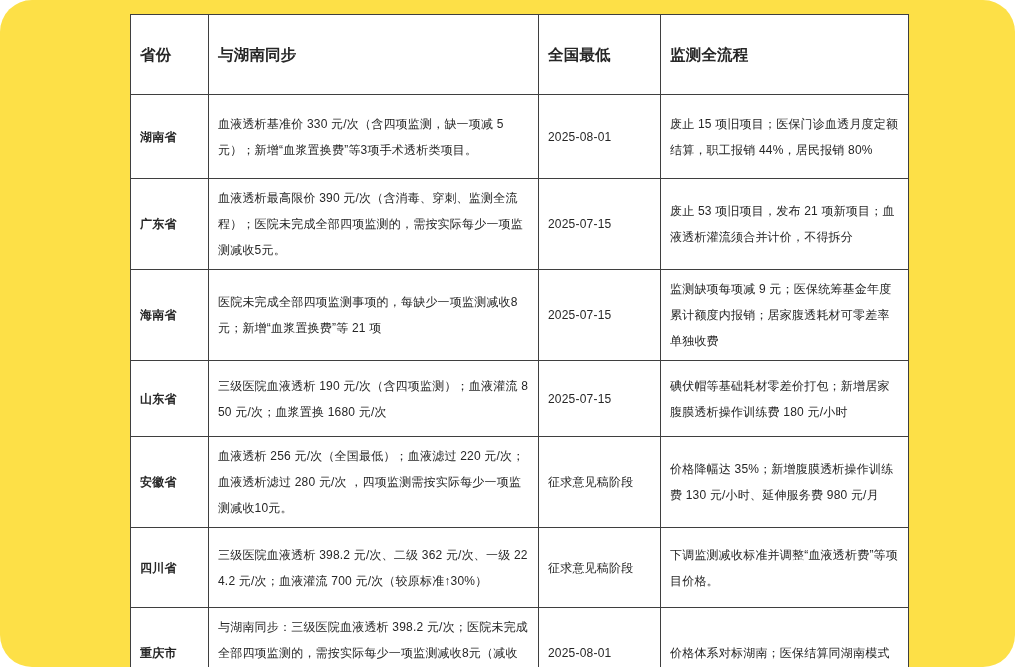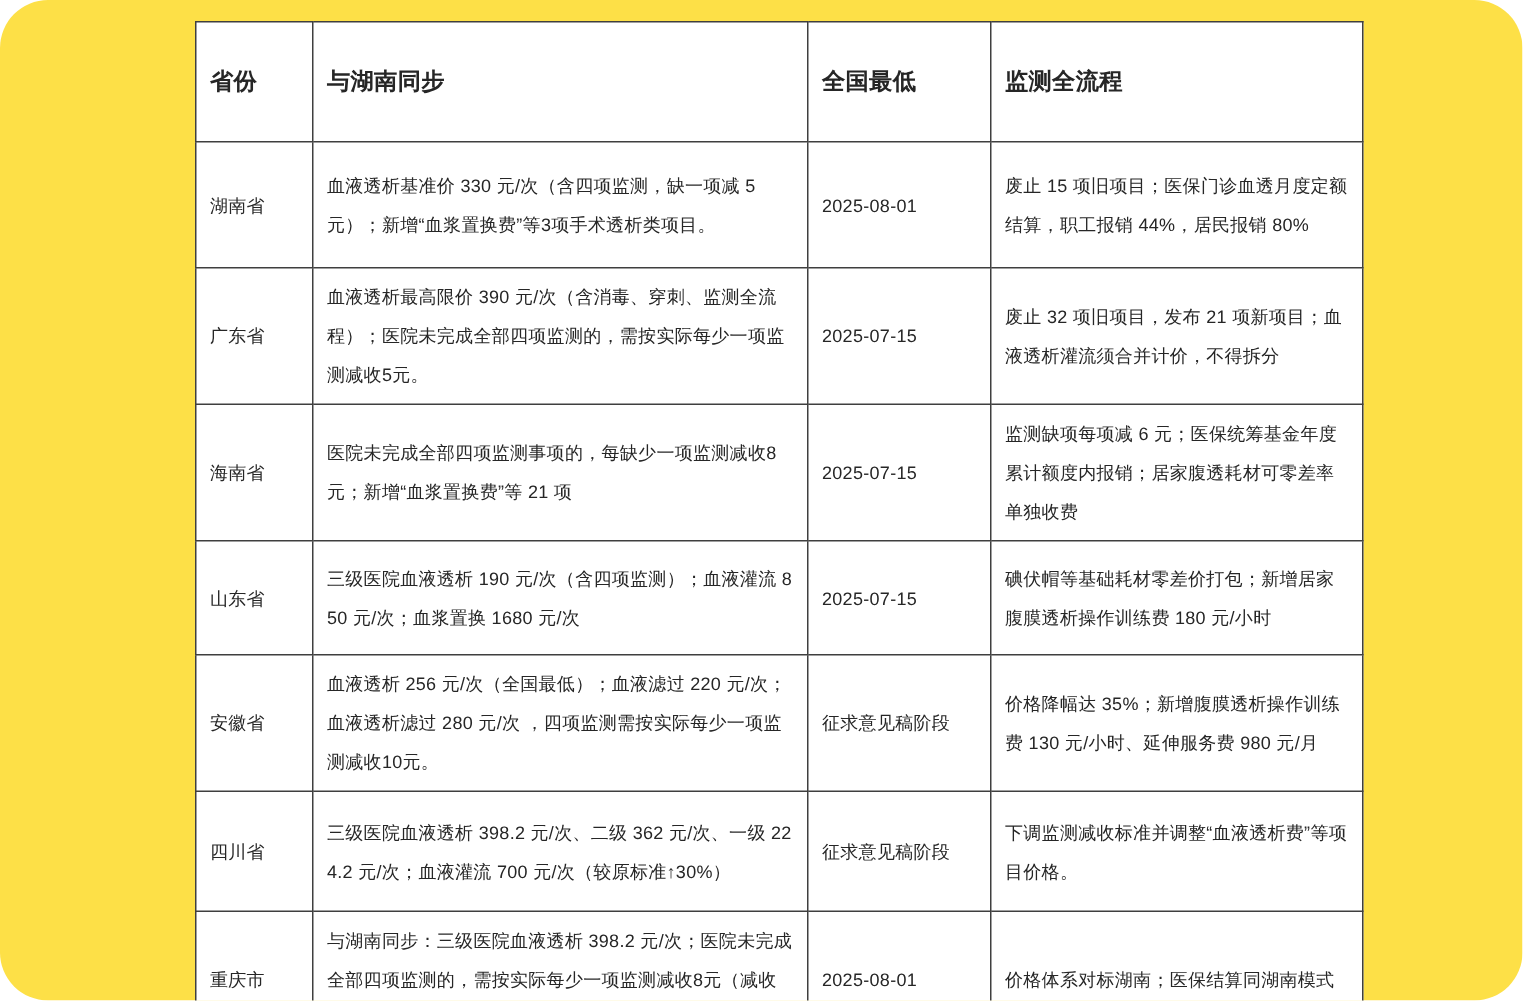--- a/index.html
+++ b/index.html
@@ -43,21 +43,21 @@
     color: #262626;
     letter-spacing: 0.2px;
     word-break: break-all;
   }
   table.price-table thead th {
     font-weight: bold;
     height: 80px;
     font-size: 15.5px;
   }
   td.province {
-    font-weight: normal;
+    font-weight: bold;
     white-space: nowrap;
   }
   tr.r1 { height: 84px; }
   tr.r2 { height: 80px; }
   tr.r3 { height: 79px; }
   tr.r4 { height: 76px; }
   tr.r5 { height: 77px; }
   tr.r6 { height: 80px; }
   tr.r7 { height: 80px; }
   td.time { white-space: nowrap; }
@@ -85,27 +85,27 @@
       <tr class="r1">
         <td class="province">湖南省</td>
         <td class="content">血液透析基准价 330 元/次（含四项监测，缺一项减 5 元）；新增“血浆置换费”等3项手术透析类项目。</td>
         <td class="time">2025-08-01</td>
         <td class="notes">废止 15 项旧项目；医保门诊血透月度定额结算，职工报销 44%，居民报销 80%</td>
       </tr>
       <tr class="r2">
         <td class="province">广东省</td>
         <td class="content">血液透析最高限价 390 元/次（含消毒、穿刺、监测全流程）；医院未完成全部四项监测的，需按实际每少一项监测减收5元。</td>
         <td class="time">2025-07-15</td>
-        <td class="notes">废止 32 项旧项目，发布 21 项新项目；血液透析灌流须合并计价，不得拆分</td>
+        <td class="notes">废止 53 项旧项目，发布 21 项新项目；血液透析灌流须合并计价，不得拆分</td>
       </tr>
       <tr class="r3">
         <td class="province">海南省</td>
         <td class="content">医院未完成全部四项监测事项的，每缺少一项监测减收8元；新增“血浆置换费”等 21 项</td>
         <td class="time">2025-07-15</td>
-        <td class="notes">监测缺项每项减 6 元；医保统筹基金年度累计额度内报销；居家腹透耗材可零差率单独收费</td>
+        <td class="notes">监测缺项每项减 9 元；医保统筹基金年度累计额度内报销；居家腹透耗材可零差率单独收费</td>
       </tr>
       <tr class="r4">
         <td class="province">山东省</td>
         <td class="content">三级医院血液透析 190 元/次（含四项监测）；血液灌流 850 元/次；血浆置换 1680 元/次</td>
         <td class="time">2025-07-15</td>
         <td class="notes">碘伏帽等基础耗材零差价打包；新增居家腹膜透析操作训练费 180 元/小时</td>
       </tr>
       <tr class="r5">
         <td class="province">安徽省</td>
         <td class="content">血液透析 256 元/次（全国最低）；血液滤过 220 元/次；血液透析滤过 280 元/次 ，四项监测需按实际每少一项监测减收10元。</td>

